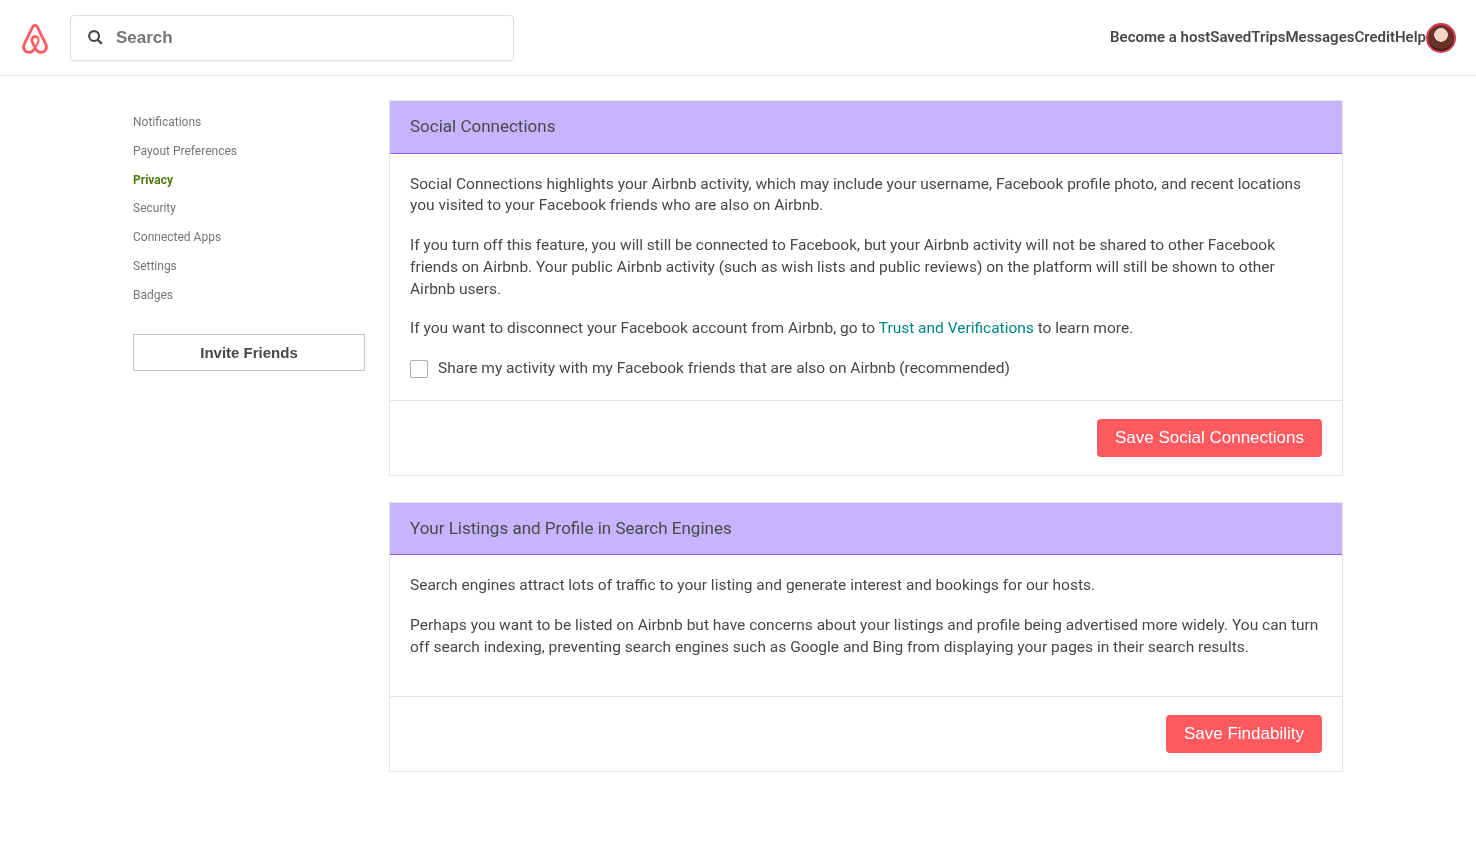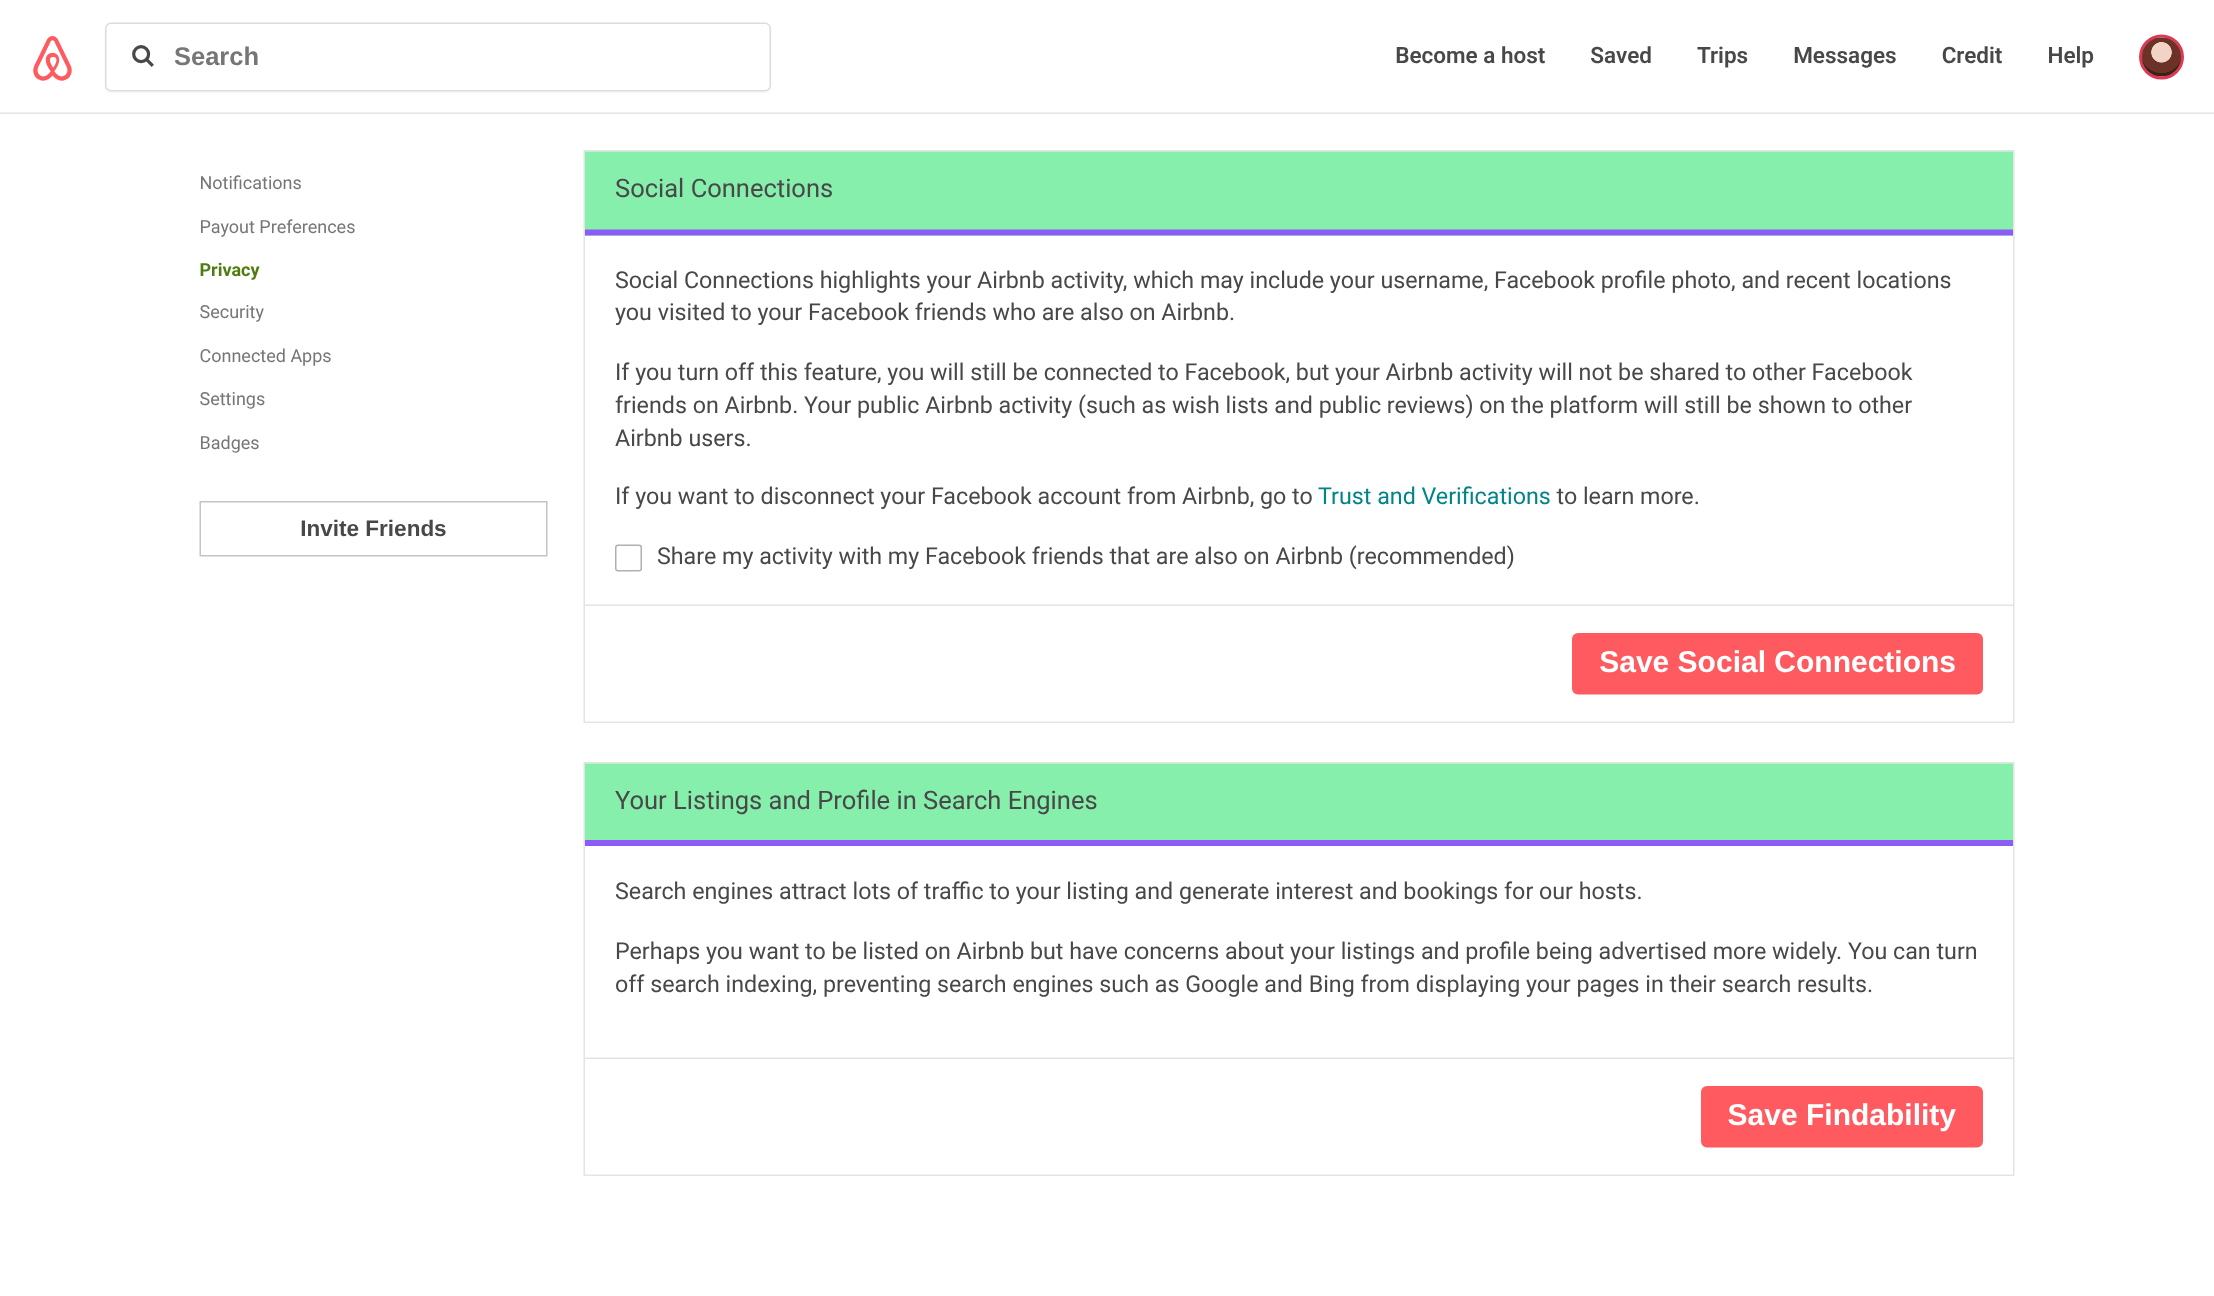--- a/index.html
+++ b/index.html
@@ -54,21 +54,20 @@
     width: 100%;
   }
   .search-container input::placeholder {
     color: #767676;
     font-weight: 600;
   }
   .nav {
     margin-left: auto;
     display: flex;
     align-items: center;
-    gap: 30px;
   }
   .nav a {
     text-decoration: none;
     color: #484848;
     font-weight: 600;
     font-size: 15px;
   }
   .avatar {
     width: 30px;
     height: 30px;
@@ -115,25 +114,25 @@
   .main {
     flex: 1;
     padding-bottom: 40px;
   }
   .panel {
     border: 1px solid #e4e4e4;
     border-radius: 0;
     margin-bottom: 26px;
   }
   .panel-header {
-    background: #86efac;
+    background: #c4b5fd;
     padding: 14px 20px;
     font-size: 17px;
     color: #484848;
-    border-bottom: 4px solid #8b5cf6;
+    border-bottom: 1px solid #8b5cf6;
   }
   .panel-body {
     padding: 20px 20px;
     color: #484848;
     font-size: 15.5px;
   }
   .panel-body p {
     margin-bottom: 18px;
     line-height: 1.4;
   }
@@ -160,22 +159,22 @@
     border-top: 1px solid #e4e4e4;
     display: flex;
     justify-content: flex-end;
   }
   .btn-primary {
     background: #ff5a5f;
     color: #fff;
     border: none;
     border-radius: 4px;
     padding: 9px 18px;
-    font-size: 20px;
-    font-weight: 700;
+    font-size: 17px;
+    font-weight: 400;
     cursor: pointer;
   }
 </style>
 </head>
 <body>
 
 <div class="header">
   <div class="logo-area">
     <span class="logo-icon">
       <svg width="30" height="32" viewBox="0 0 32 34" fill="none">

